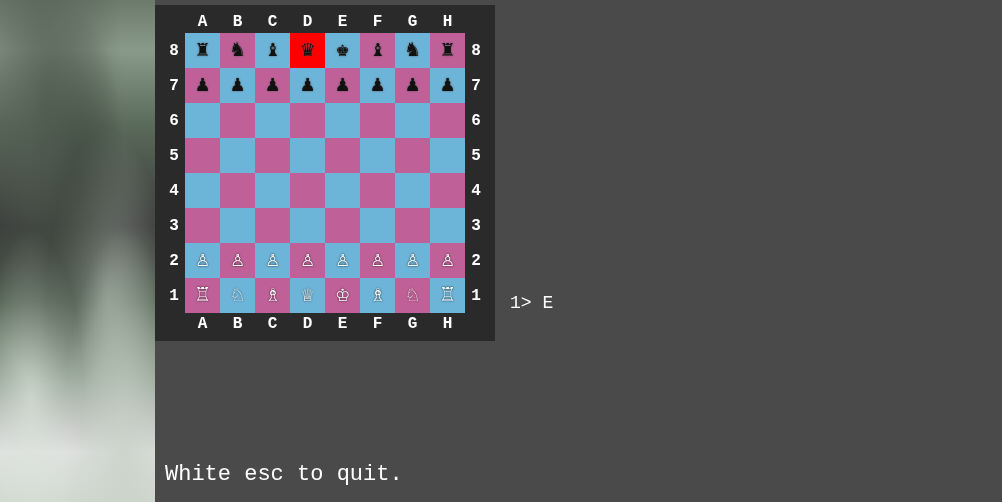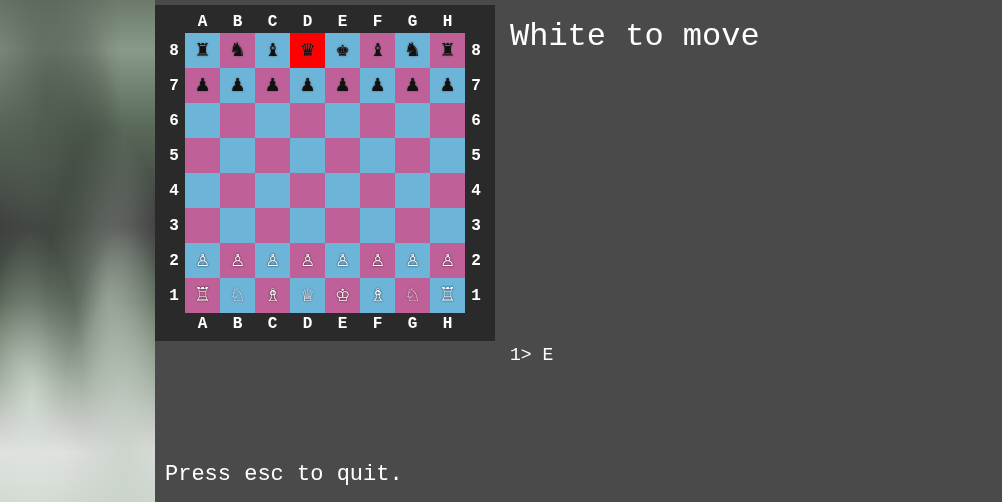--- a/index.html
+++ b/index.html
@@ -320,19 +320,18 @@
           <div class="col-label">C</div>
           <div class="col-label">D</div>
           <div class="col-label">E</div>
           <div class="col-label">F</div>
           <div class="col-label">G</div>
           <div class="col-label">H</div>
         </div>
     </div>
 
     <div class="info-panel">
-      <div class="status-text">White to move</div>
       <div class="move-prompt">1&gt; E</div>
     </div>
   </div>
 
-  <div style="position:absolute; bottom:15px; left:10px; color:#ffffff; font-family:'Courier New',monospace; font-size:22px;">Press esc to quit.</div>
+  <div style="position:absolute; bottom:15px; left:10px; color:#ffffff; font-family:'Courier New',monospace; font-size:22px;">White esc to quit.</div>
 </div>
 
 </body></html>

